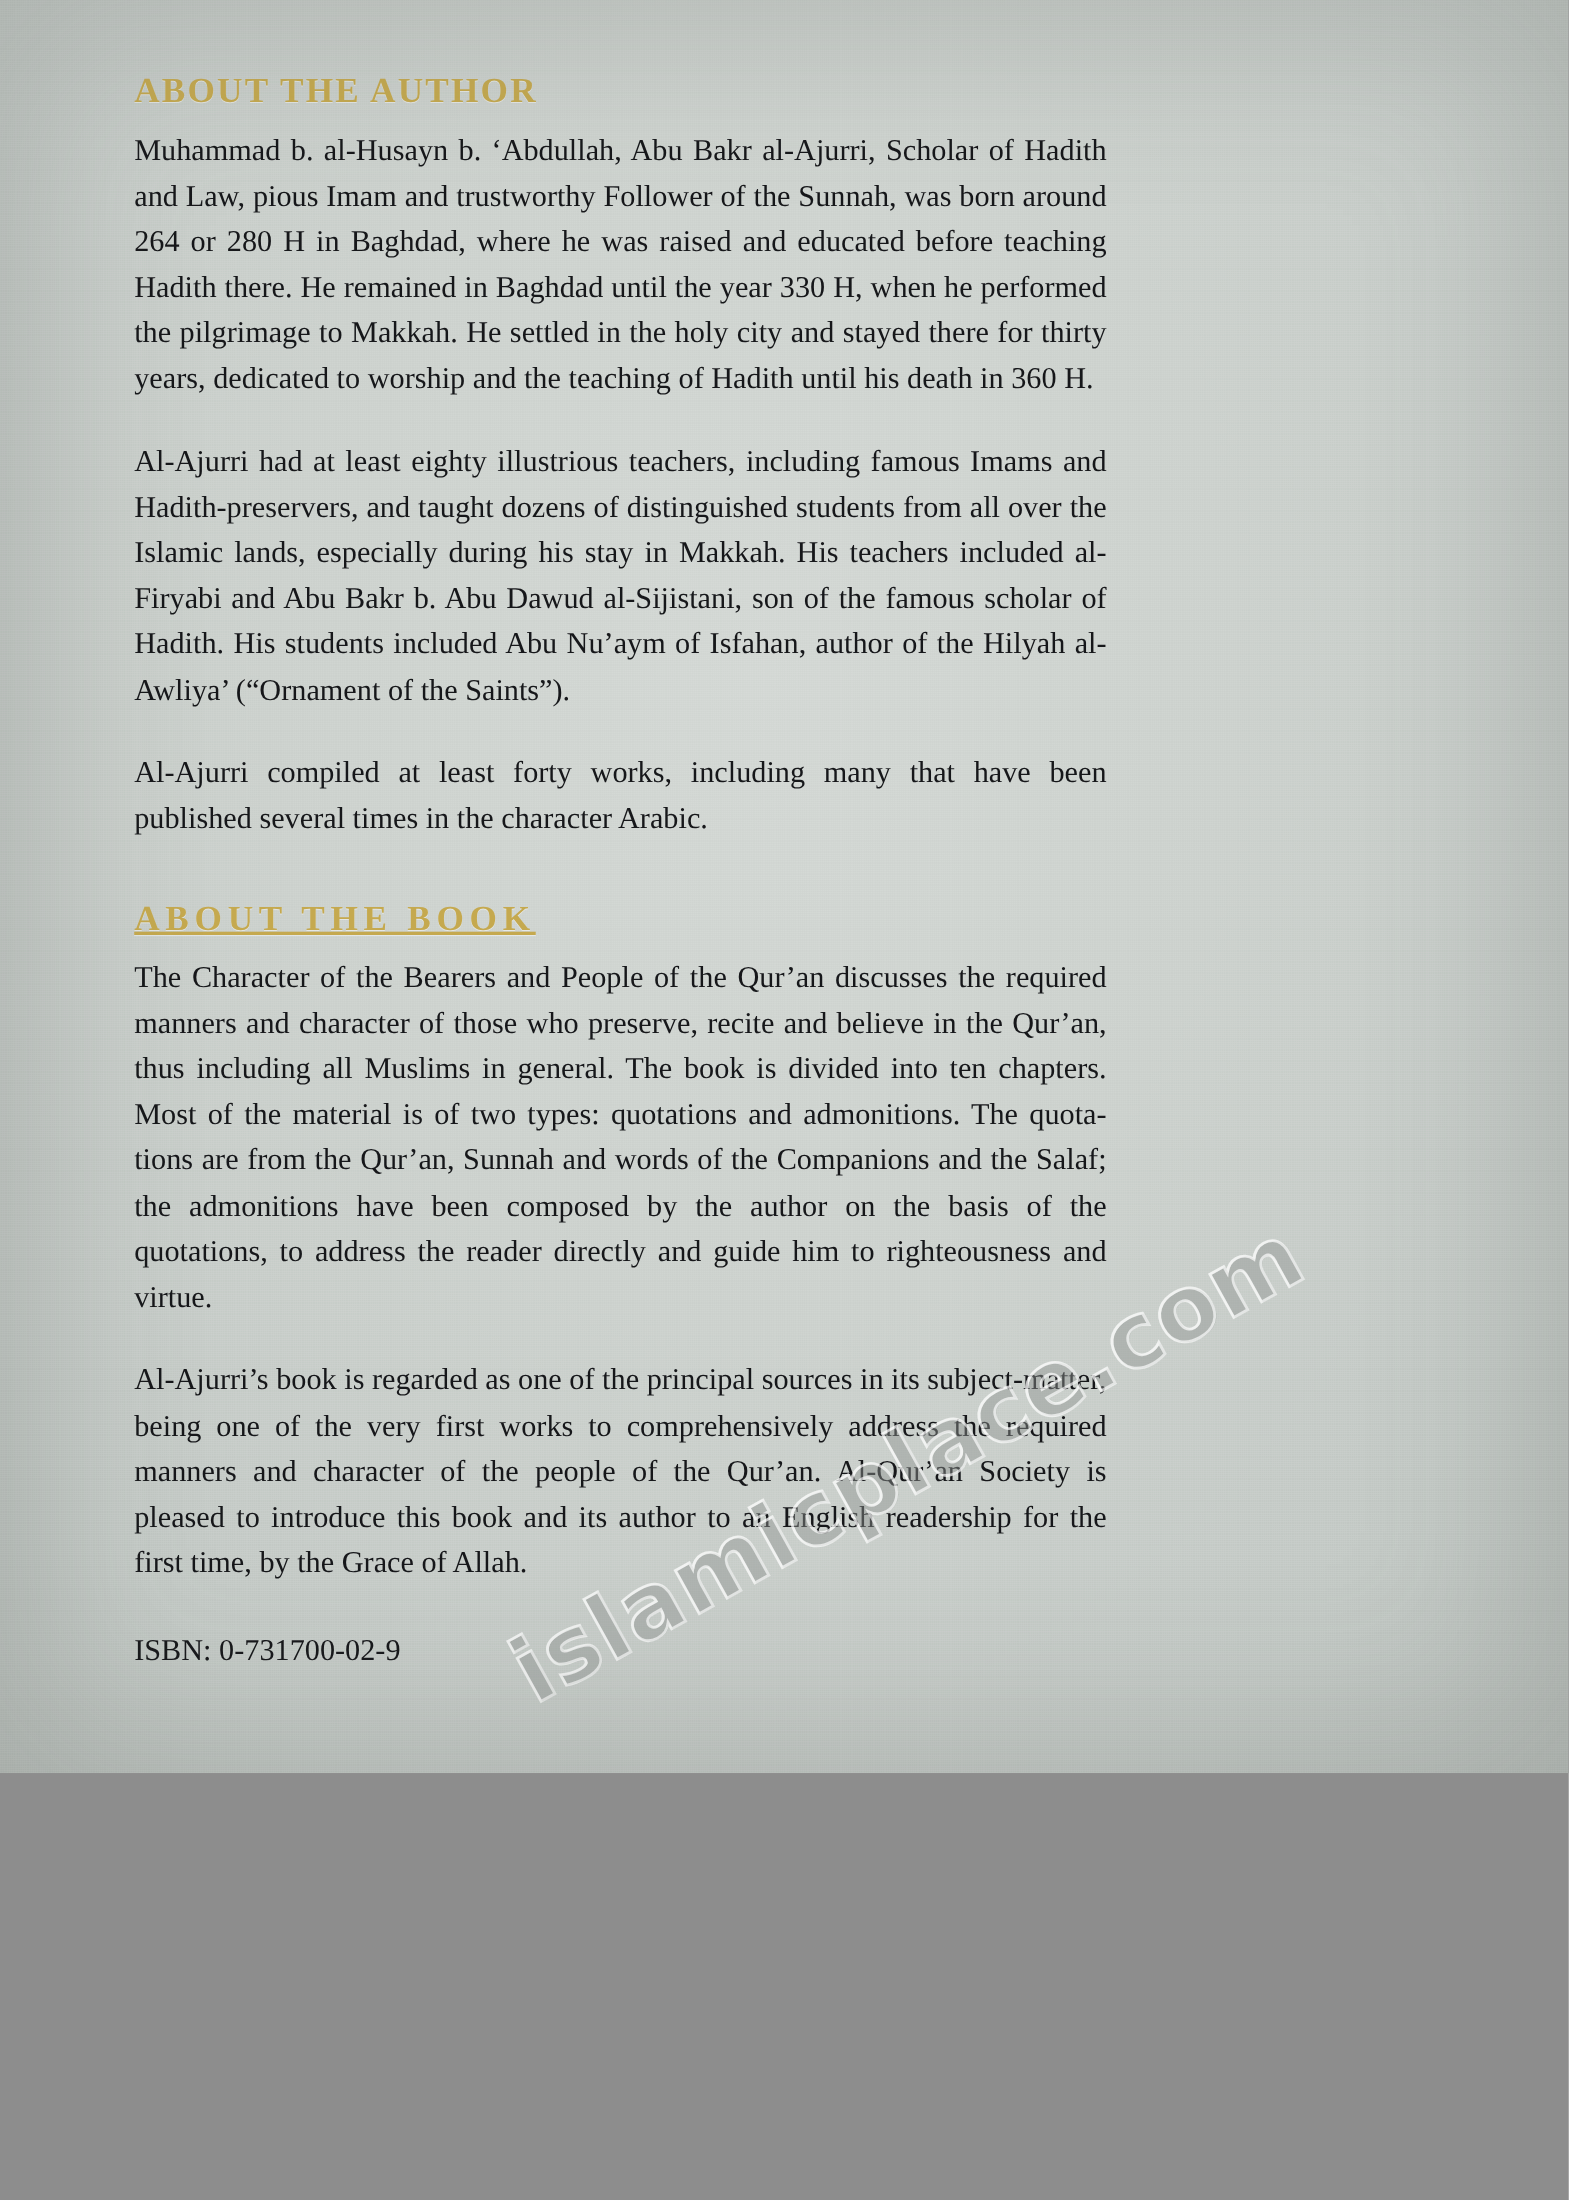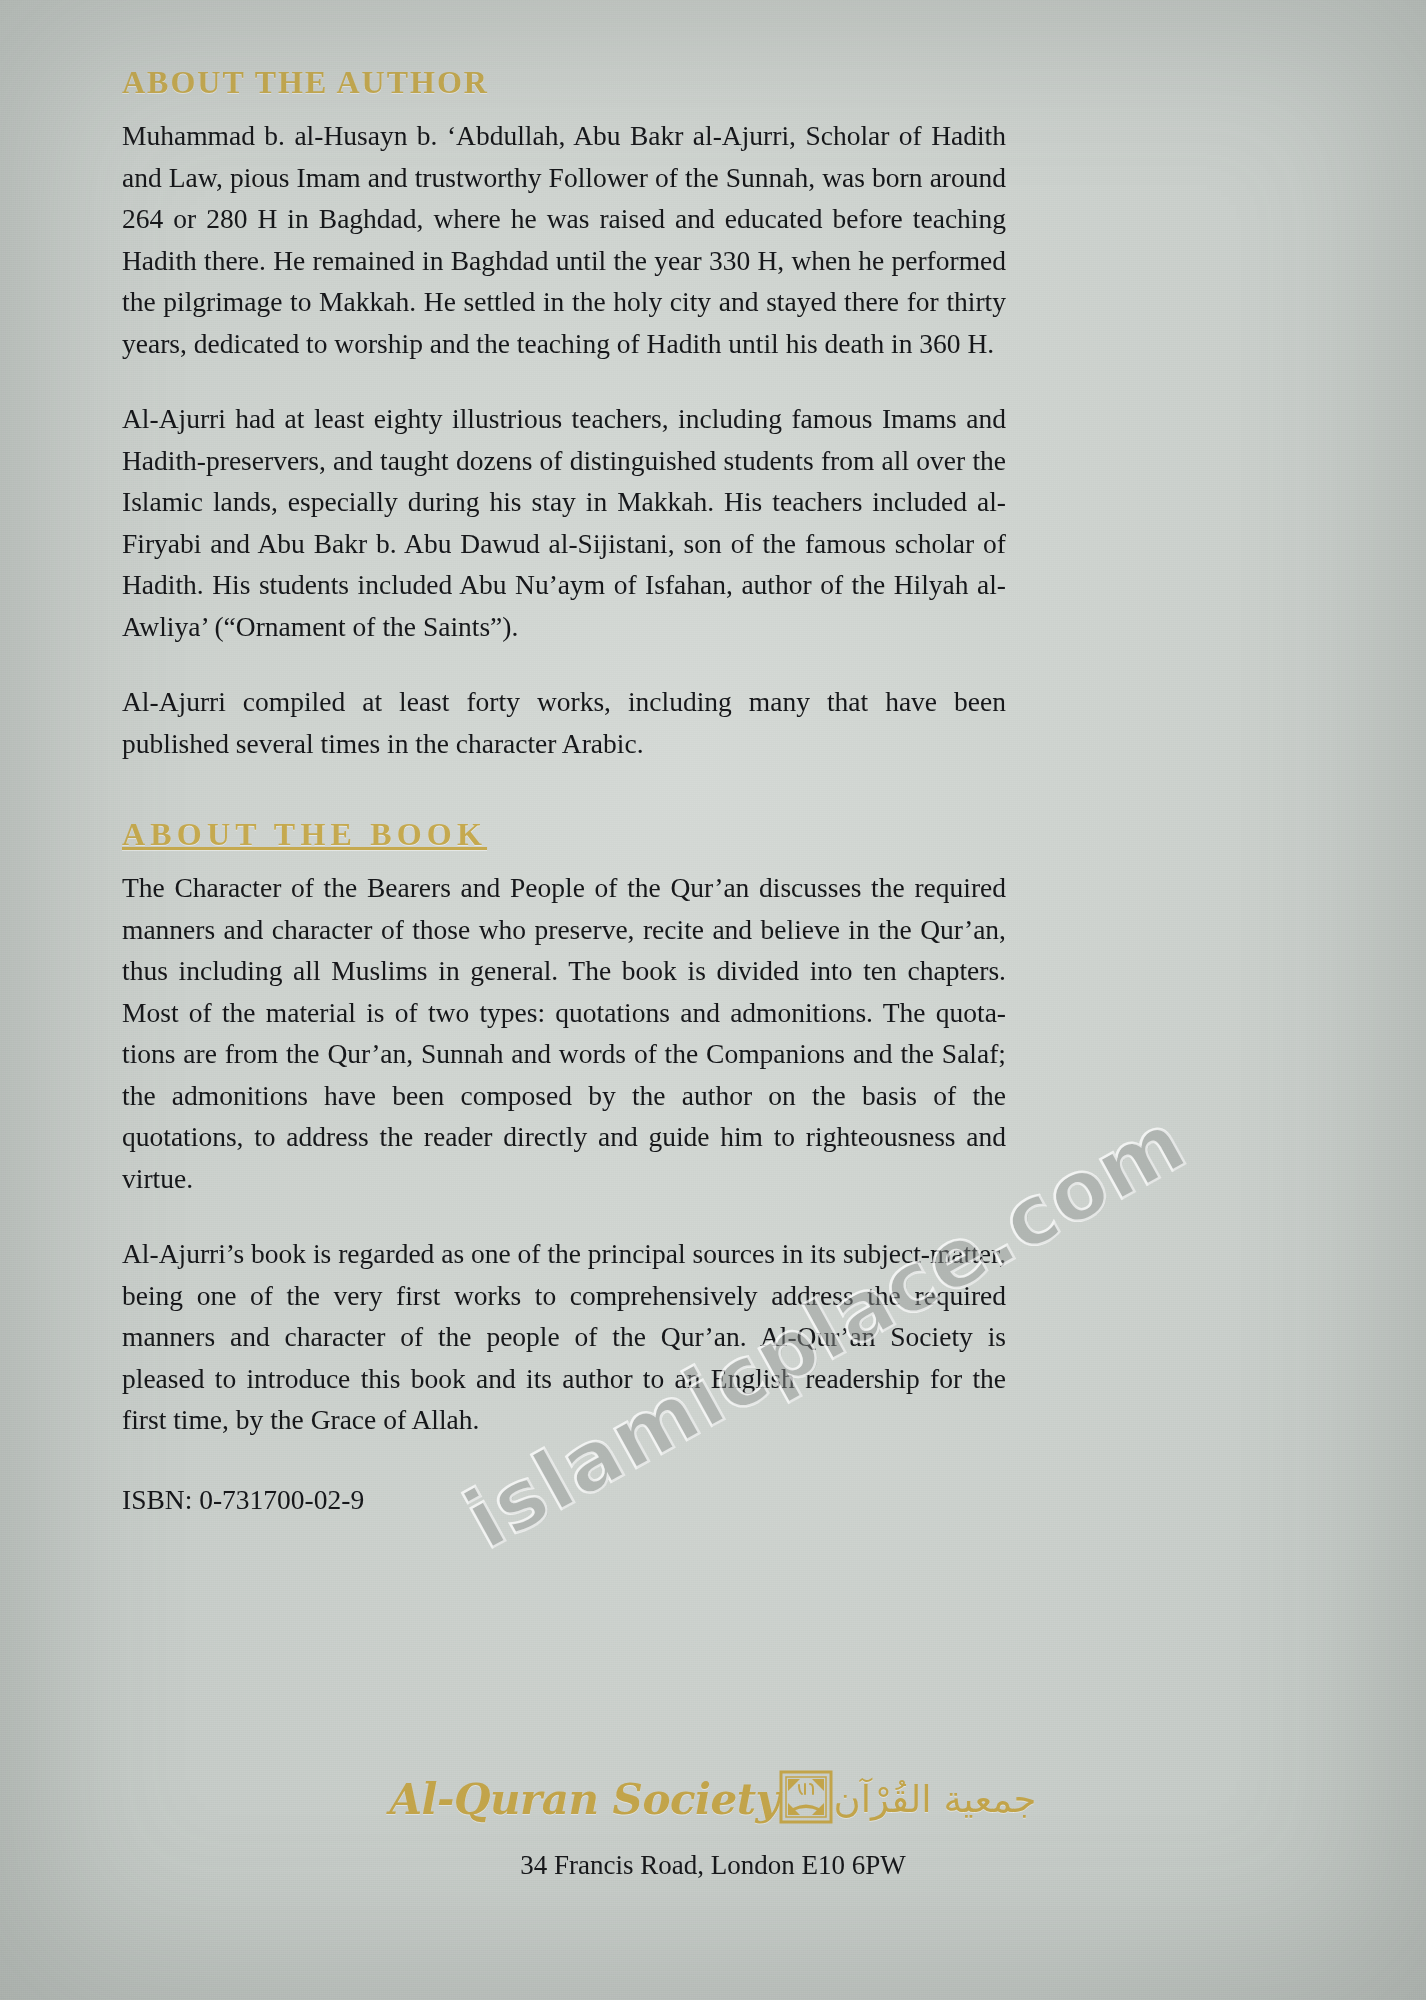--- a/index.html
+++ b/index.html
@@ -4,21 +4,21 @@
 <title>Book Back Cover</title>
 <style>
   html, body {
     margin: 0;
     padding: 0;
     background: #8d8d8d;
   }
   .page {
     position: relative;
     width: 1426px;
-    height: 2000px;
+    height: 1612px;
     margin: 0 auto;
     background:
       radial-gradient(ellipse at 48% 38%, #d3d8d4 0%, #ccd1cd 42%, #c3c9c5 78%, #b9bfbb 100%);
     overflow: hidden;
     font-family: "Liberation Serif", "DejaVu Serif", serif;
     box-sizing: border-box;
   }
   
   .grain {
     position: absolute;

